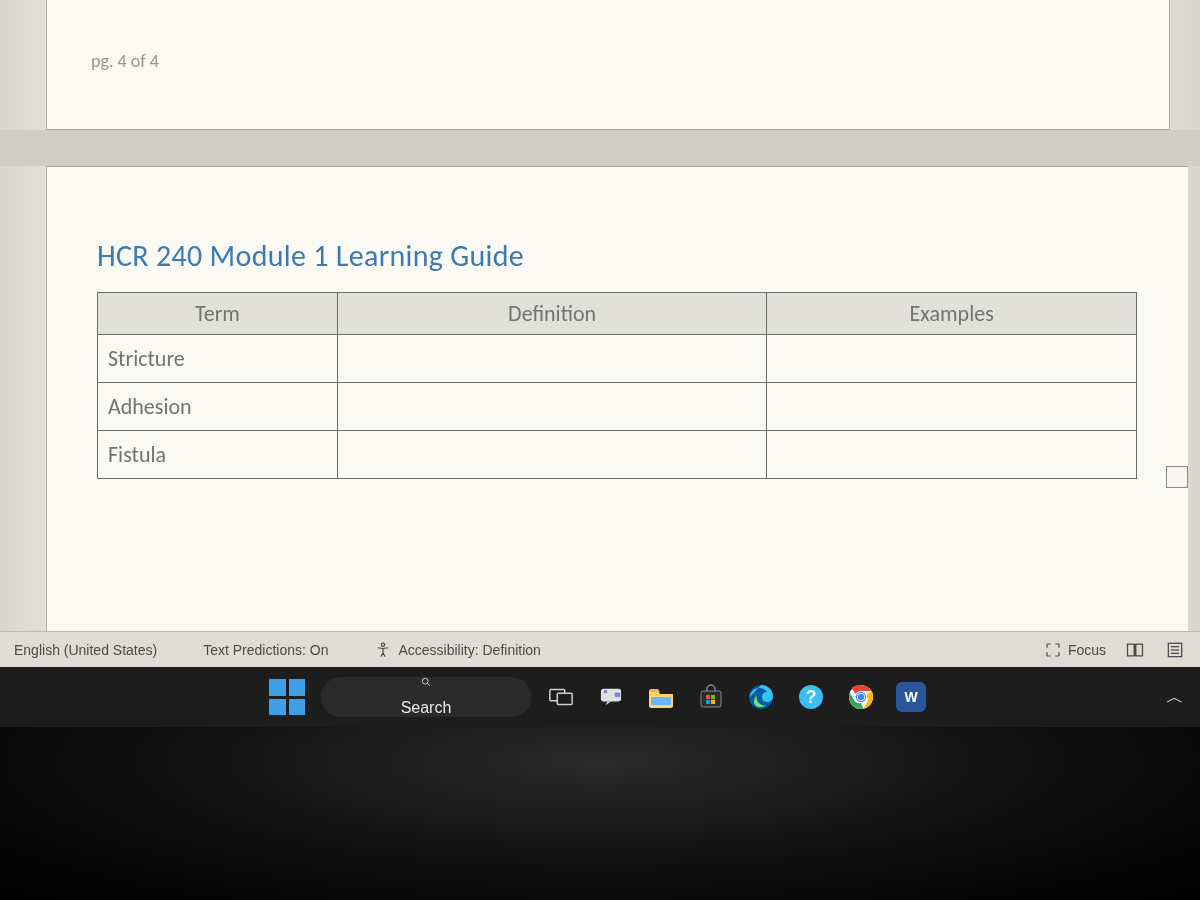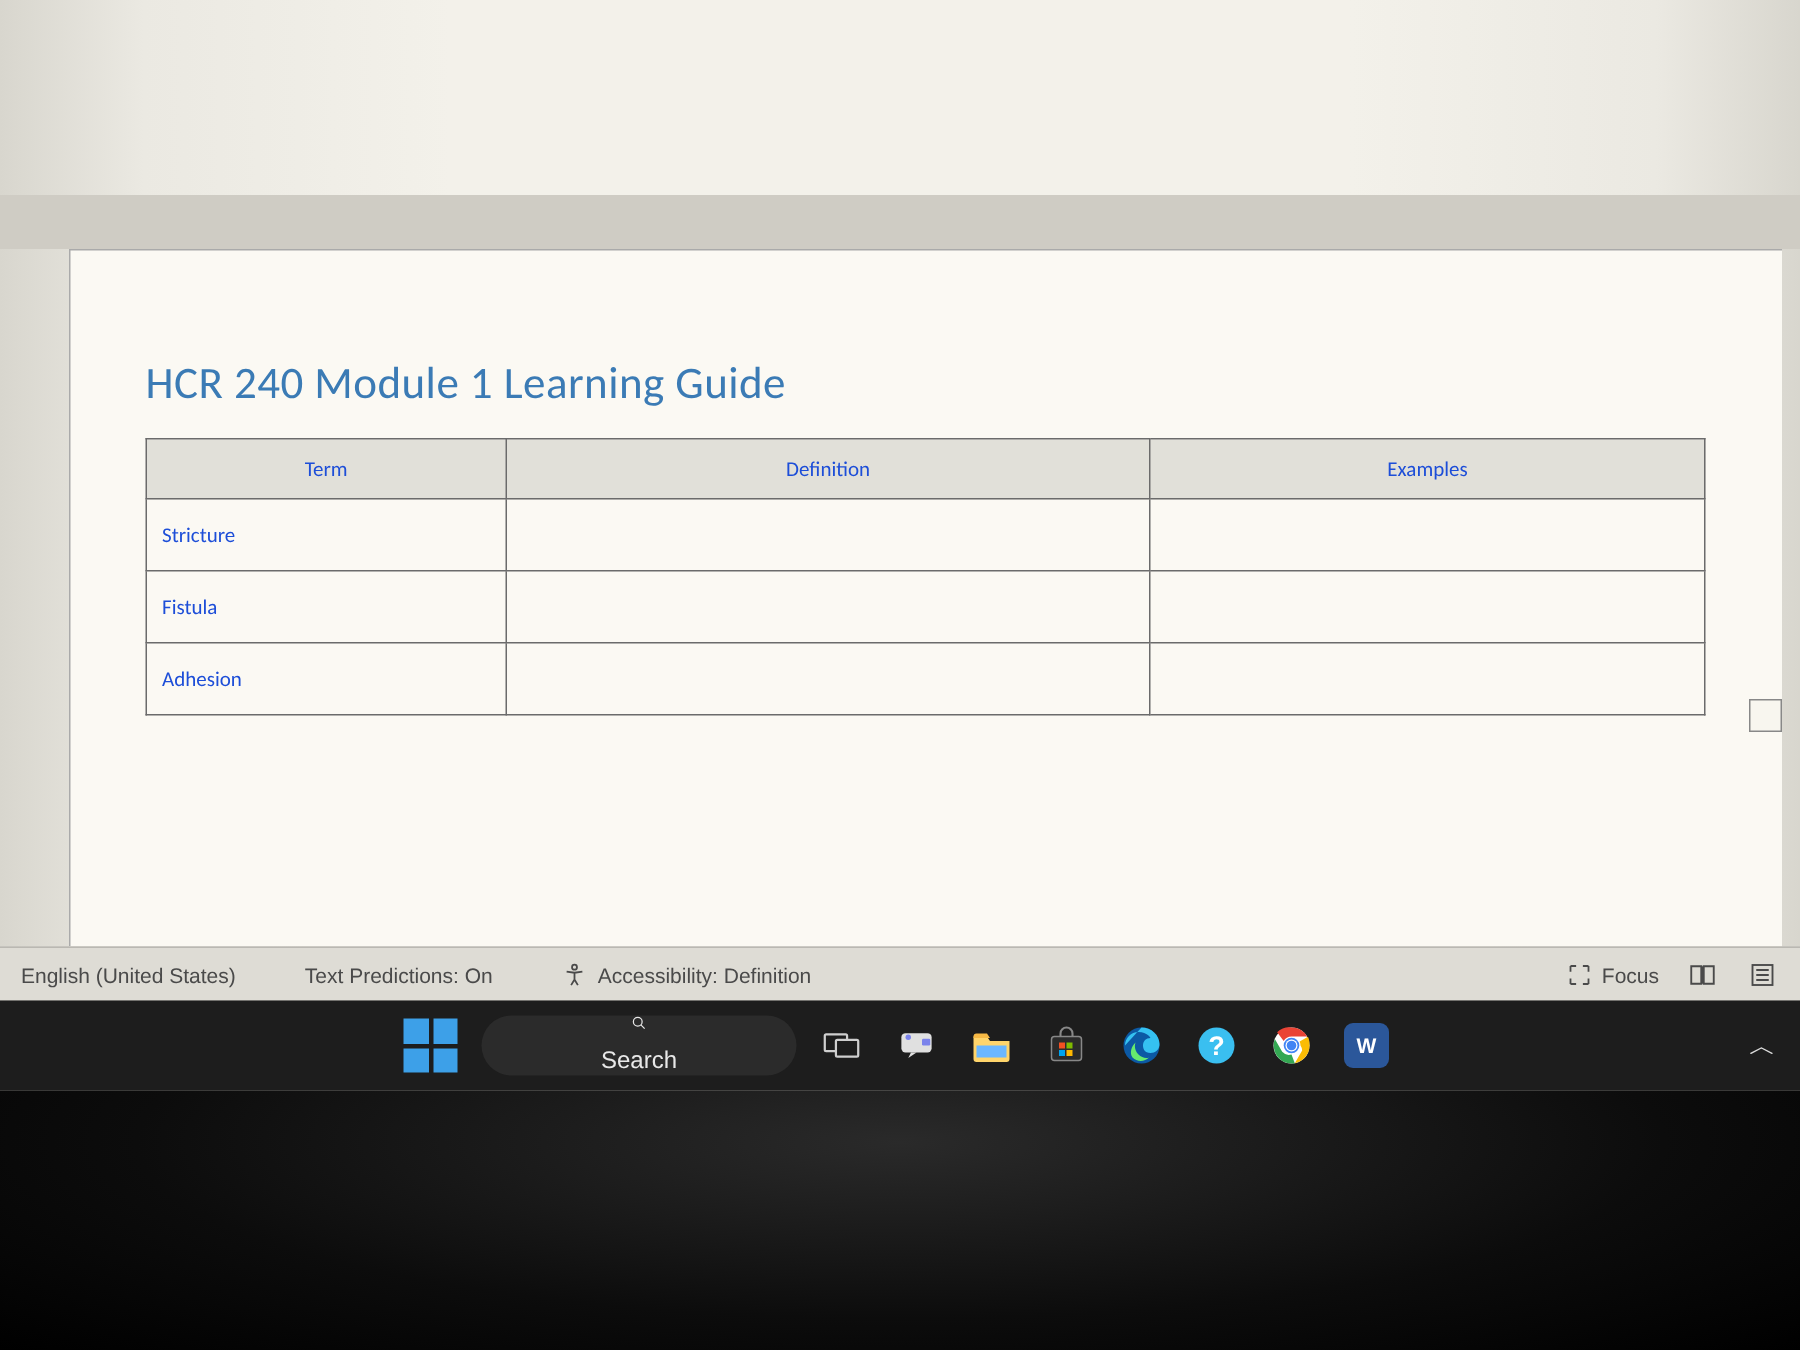--- a/index.html
+++ b/index.html
@@ -65,23 +65,23 @@
     color: #3b7bb5;
     letter-spacing: 0.3px;
     margin-bottom: 18px;
   }
   .doc-table {
     border-collapse: collapse;
     width: 1040px;
   }
   .doc-table th, .doc-table td {
     border: 1px solid #6b6b6b;
-    font-size: 14px;
+    font-size: 22px;
     font-family: "Calibri", sans-serif;
-    color: #1d4ed8;
+    color: #737373;
     text-align: left;
     height: 40px;
   }
   .doc-table th {
     background: #e1e0d9;
     font-weight: 400;
     text-align: center;
     padding: 7px 6px;
   }
   .doc-table td {
@@ -190,20 +190,23 @@
     top: 727px;
     left: 0; right: 0; bottom: 0;
     background: radial-gradient(ellipse at 50% 20%, #2a2a2a 0%, #0c0c0c 60%, #000 100%);
   }
 </style>
 </head>
 <body>
 
 <div class="document-area">
 
+  <div class="page-top">
+    <div class="page-number">pg. 4 of 4</div>
+  </div>
 
   <div class="page-gap"></div>
 
   <div class="page-main">
     <div class="doc-title">HCR 240 Module 1 Learning Guide</div>
 
     <table class="doc-table">
       <thead>
         <tr>
           <th class="col-term">Term</th>
@@ -211,26 +214,26 @@
           <th class="col-ex">Examples</th>
         </tr>
       </thead>
       <tbody>
         <tr>
           <td>Stricture</td>
           <td></td>
           <td></td>
         </tr>
         <tr>
-          <td>Fistula</td>
+          <td>Adhesion</td>
           <td></td>
           <td></td>
         </tr>
         <tr>
-          <td>Adhesion</td>
+          <td>Fistula</td>
           <td></td>
           <td></td>
         </tr>
       </tbody>
     </table>
   </div>
 
   <div class="side-checkbox"></div>
 </div>
 

